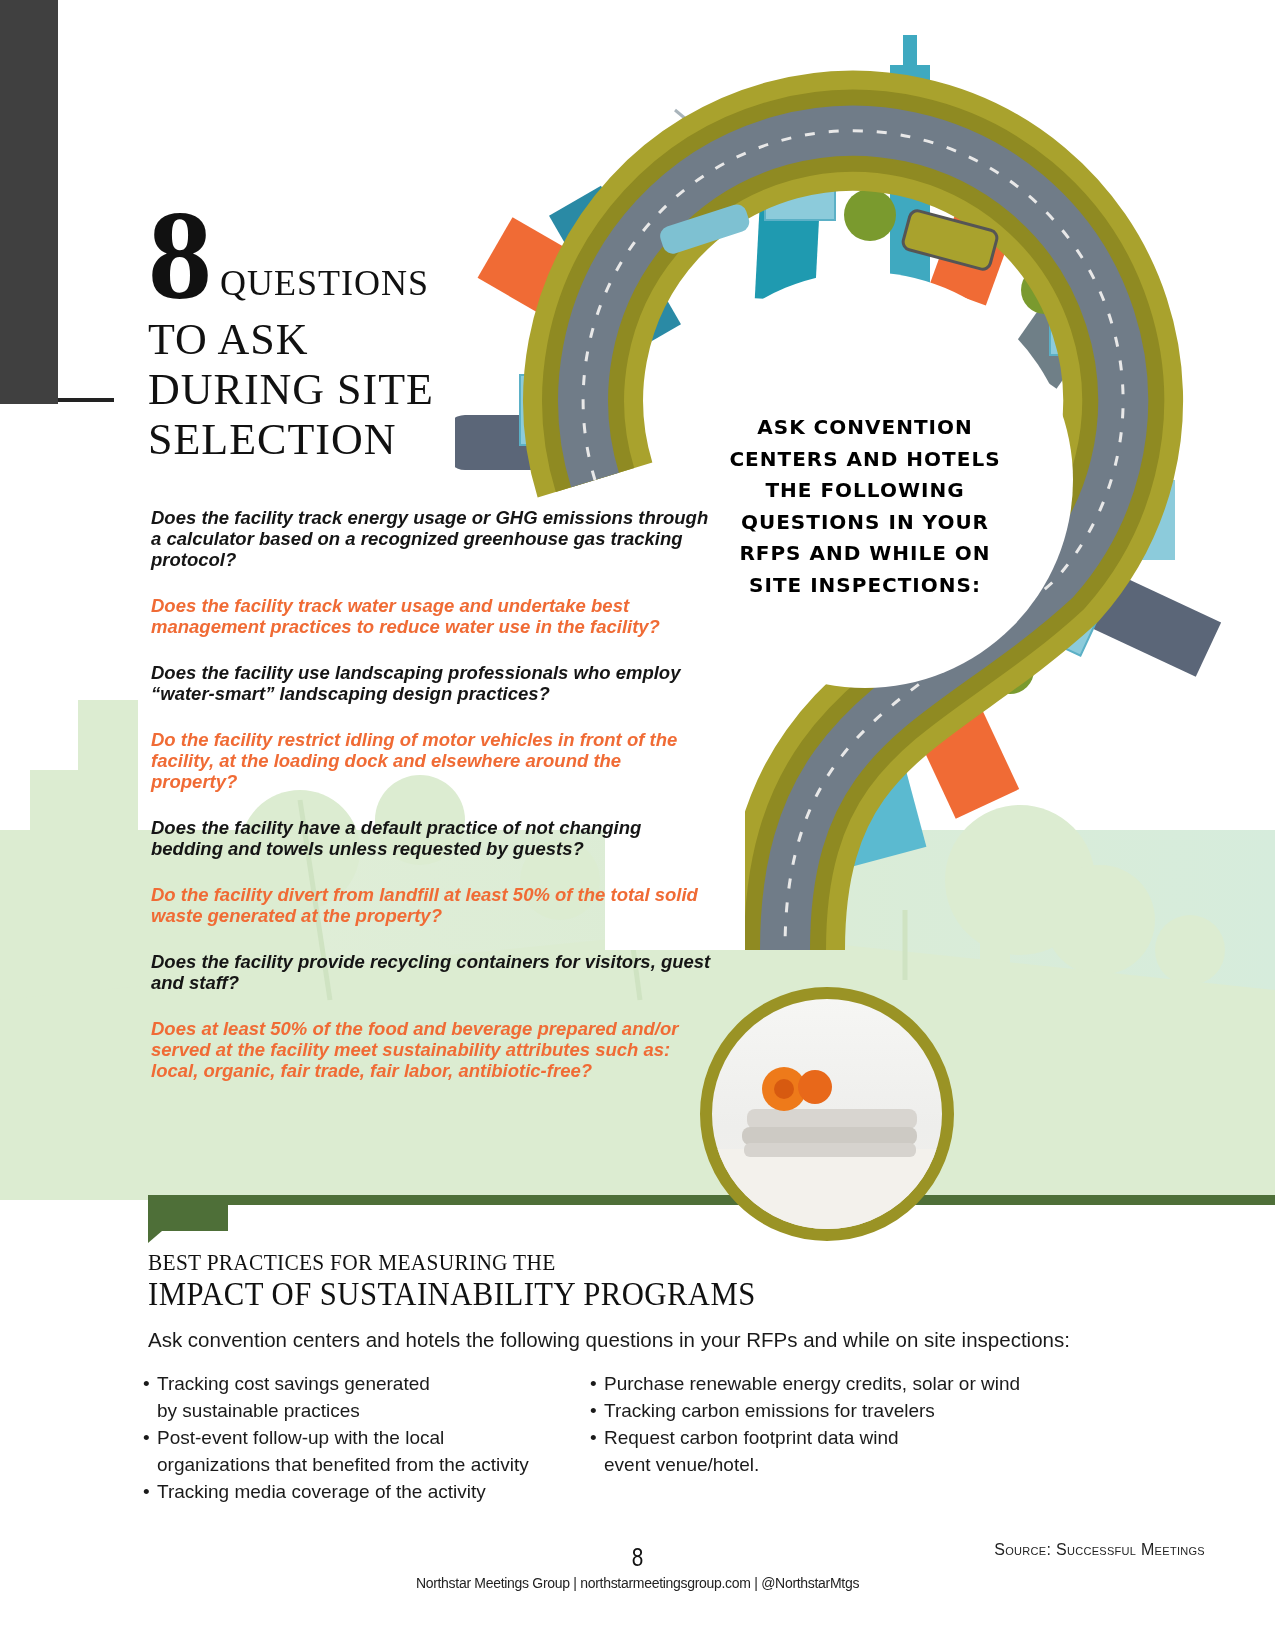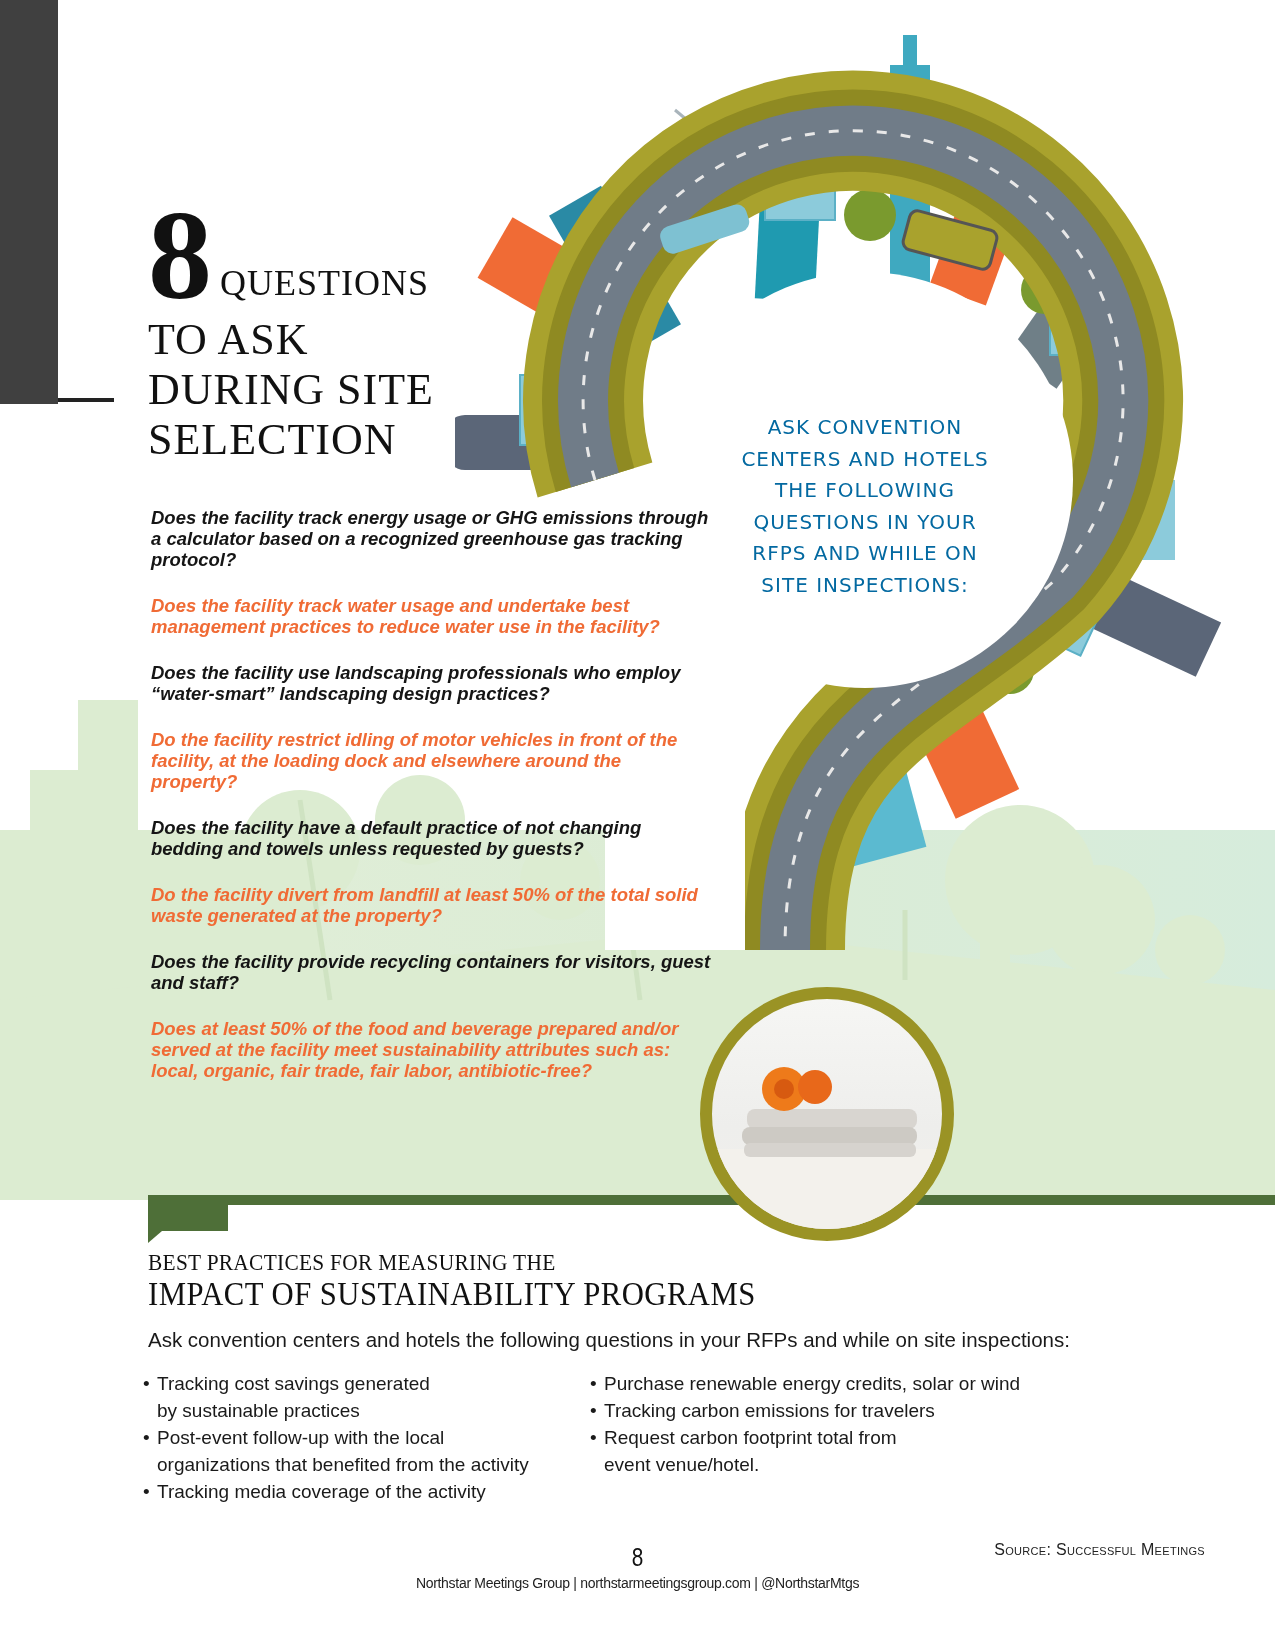--- a/index.html
+++ b/index.html
@@ -27,21 +27,21 @@
 
   
   .questions { position: absolute; left: 151px; top: 507px; width: 560px; }
   .question { font-style: italic; font-size: 18.5px; line-height: 21px; margin-bottom: 25px; font-weight: bold; }
   .question.black { color: #151515; }
   .question.orange { color: #f06b35; }
 
   
   .illustration { position: absolute; left: 455px; top: 20px; width: 820px; height: 930px; }
   .callout { position: absolute; left: 720px; top: 412px; width: 290px; text-align: center;
-    font-family: "DejaVu Sans", sans-serif; font-weight: normal; font-size: 20px; line-height: 31.5px; letter-spacing: 1px; color: #0369a1; }
+    font-family: "DejaVu Sans", sans-serif; font-weight: bold; font-size: 20px; line-height: 31.5px; letter-spacing: 1px; color: #000000; }
 
   
   .photo-circle { position: absolute; left: 700px; top: 987px; width: 254px; height: 254px; border-radius: 50%;
     border: 12px solid #9a9325; overflow: hidden; background: linear-gradient(180deg,#f6f6f4 0%, #eeeeec 55%, #f1f0ec 100%); }
 
   
   .bp-subtitle { position: absolute; left: 148px; top: 1250px; font-family: "Liberation Serif", serif; font-size: 23px; letter-spacing: 0.3px; transform: scaleX(0.93); transform-origin: left; white-space: nowrap; }
   .bp-title { position: absolute; left: 148px; top: 1276px; font-family: "Liberation Serif", serif; font-size: 33px; letter-spacing: 0.5px; transform: scaleX(0.93); transform-origin: left; white-space: nowrap; }
   .bp-intro { position: absolute; left: 148px; top: 1328px; font-size: 20.5px; color: #1a1a1a; white-space: nowrap; }
   .bp-col { position: absolute; top: 1370px; font-size: 19px; line-height: 27px; color: #1a1a1a; list-style: none; }
@@ -193,18 +193,18 @@
 <div class="bp-intro">Ask convention centers and hotels the following questions in your RFPs and while on site inspections:</div>
 
 <ul class="bp-col left">
   <li style="width:300px">Tracking cost savings generated by sustainable practices</li>
   <li style="width:400px">Post-event follow-up with the local organizations that benefited from the activity</li>
   <li>Tracking media coverage of the activity</li>
 </ul>
 <ul class="bp-col right">
   <li>Purchase renewable energy credits, solar or wind</li>
   <li>Tracking carbon emissions for travelers</li>
-  <li style="width:330px">Request carbon footprint total from event venue/hotel.</li>
+  <li style="width:330px">Request carbon footprint data wind event venue/hotel.</li>
 </ul>
 
 <div class="page-num">8</div>
 <div class="footer-line">Northstar Meetings Group | northstarmeetingsgroup.com | @NorthstarMtgs</div>
 <div class="source">Source: Successful Meetings</div>
 
 </body></html>

